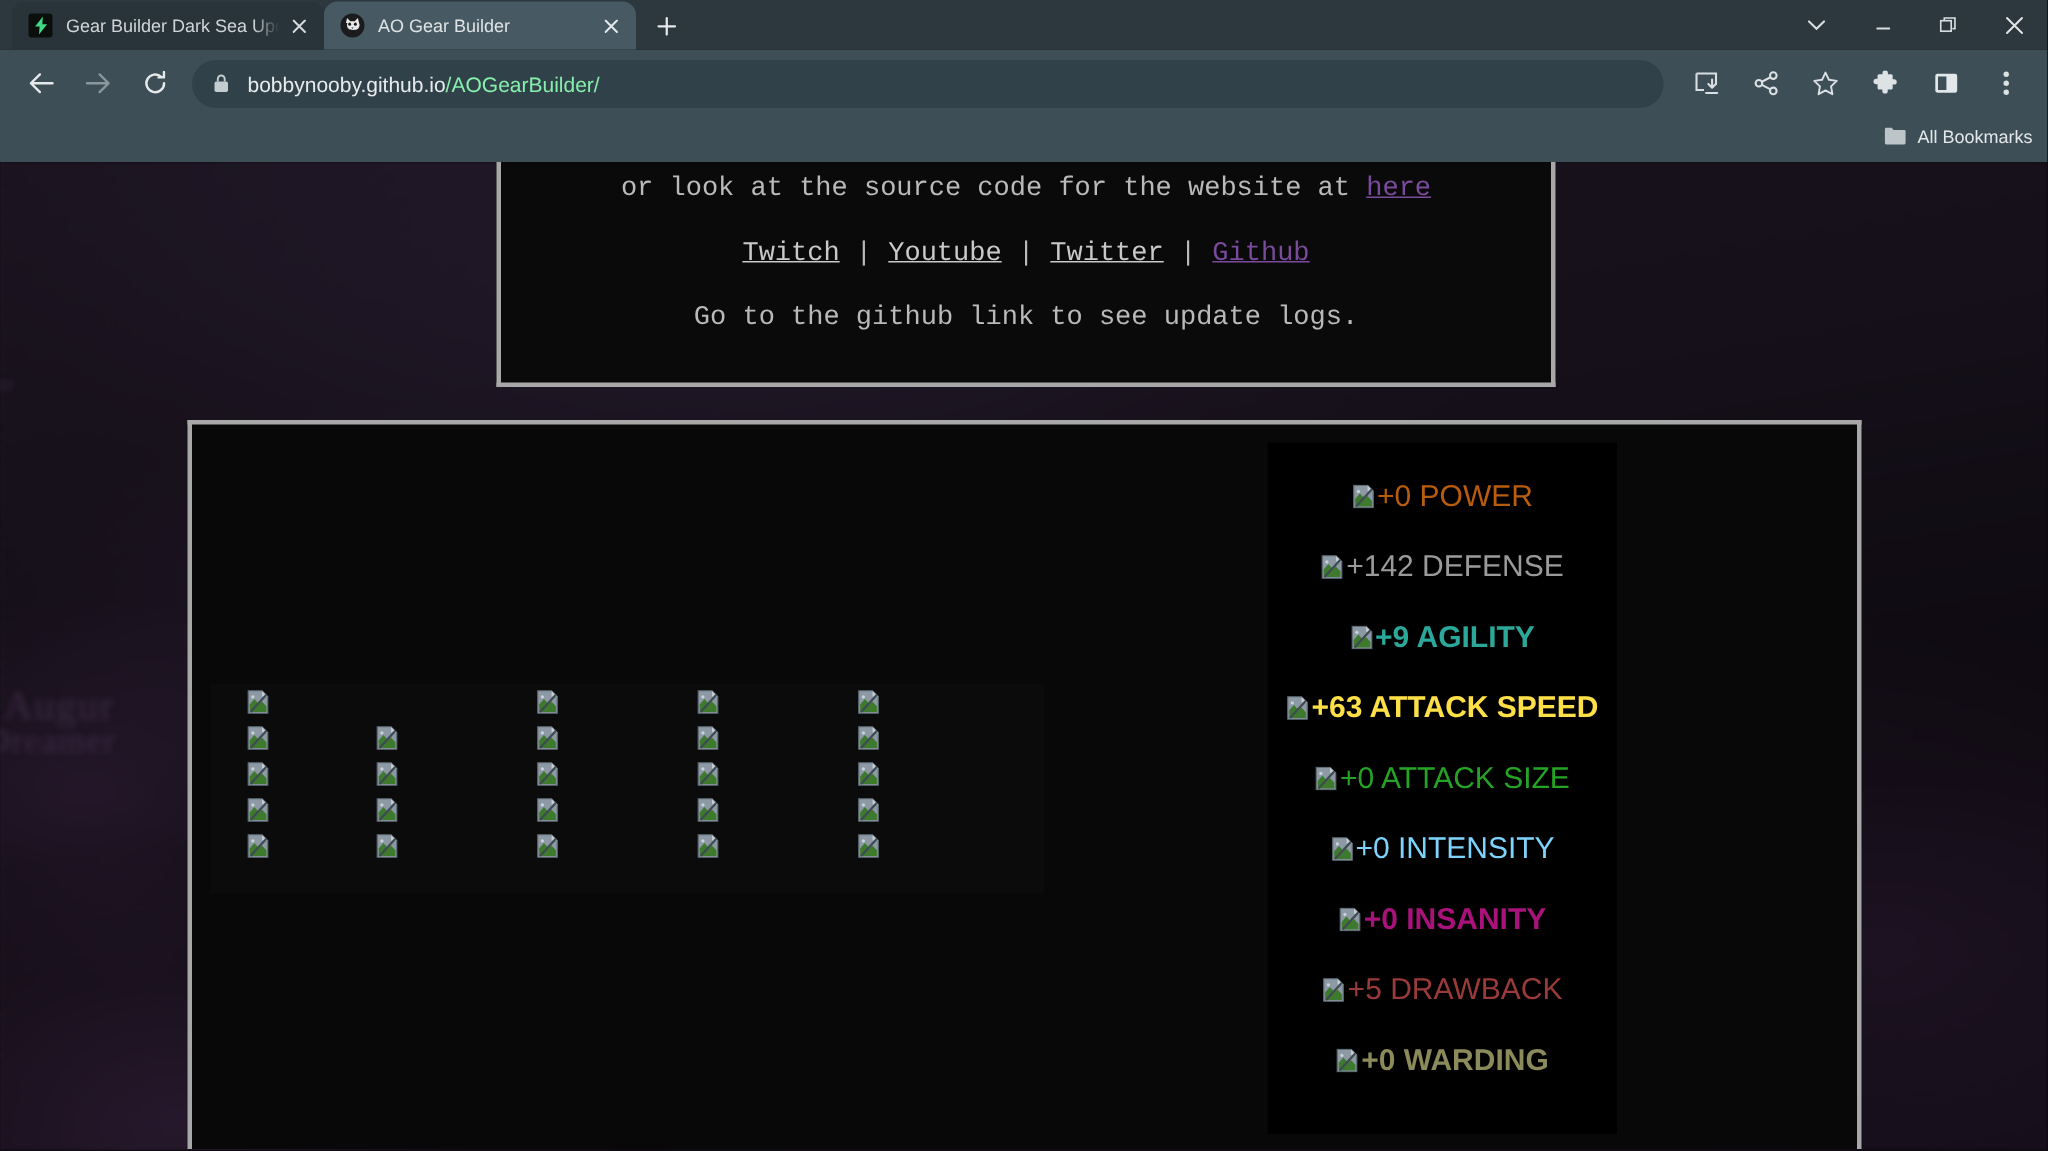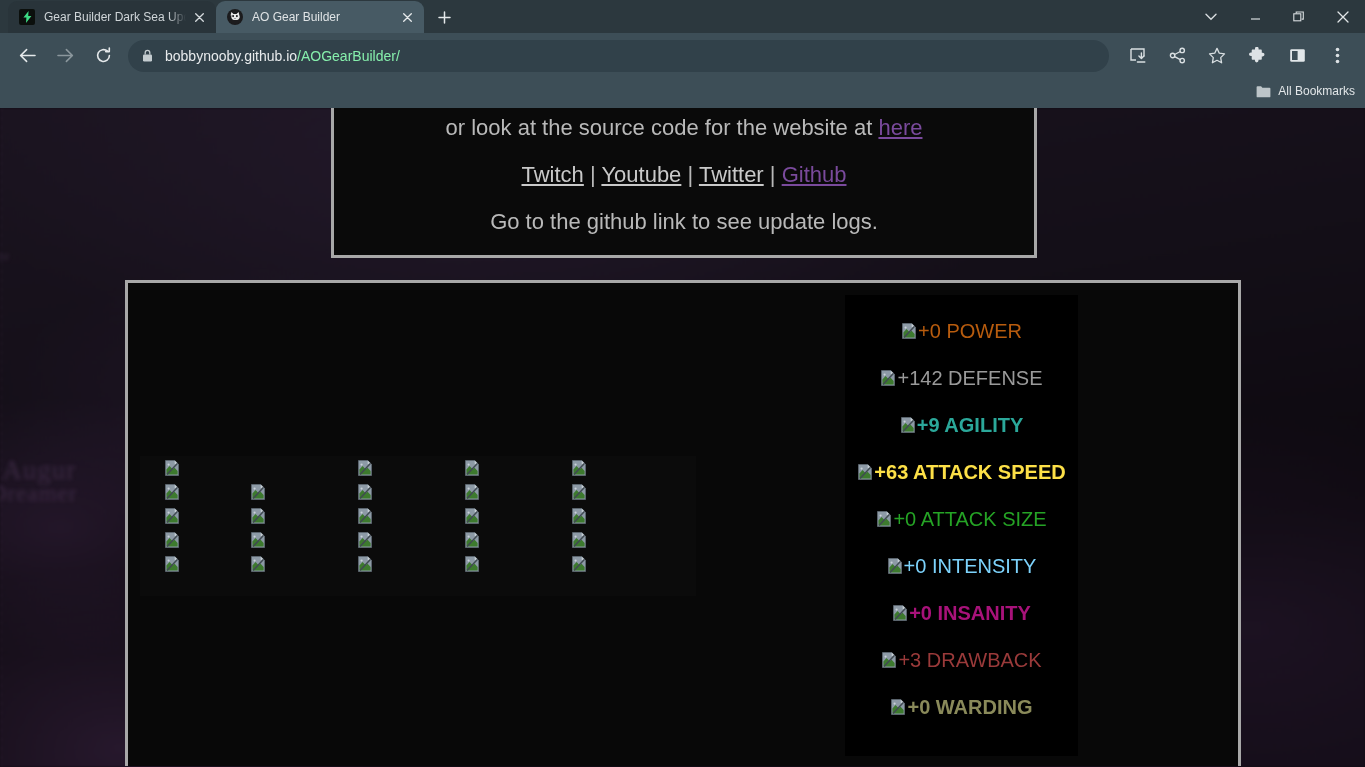--- a/index.html
+++ b/index.html
@@ -136,22 +136,22 @@
   .infopanel {
     position: absolute; left: 331px; top: 108px;
     width: 706px; height: 150px;
     background: #0a0a0a;
     border: 3px solid #a8a8a8;
     border-top: none;
     text-align: center;
     overflow: hidden;
   }
   .infoline {
-    font-family: Liberation Sans, sans-serif;
-    font-size: 22px; color: #b9b9b9;
+    font-family: Liberation Mono, monospace;
+    font-size: 18px; color: #b9b9b9;
     line-height: 1; white-space: nowrap;
   }
   .l1 { margin-top: 9px; }
   .l2 { margin-top: 25px; }
   .l3 { margin-top: 25px; }
   .lnk { color: #c9c9c9; text-decoration: underline; }
   .lnk.visited { color: #7a4a9c; text-decoration: underline; }
   .sep { color: #b9b9b9; }
 
   
@@ -680,21 +680,21 @@
           <span class="stattext bold" style="color: rgb(168, 18, 122);">+0 INSANITY</span>
         </div>
         <div class="statrow">
           <svg class="brokenimg" viewBox="0 0 16 16" width="16" height="16">
             <path d="M1.5 0.5h9.2L14.5 4.3V15.5H1.5z" fill="#8d9aa6" stroke="#5f6b74" stroke-width="0.8"></path>
             <path d="M10.7 0.6v3.7h3.7z" fill="#c6ced4"></path>
             <path d="M2.4 9.6 5.6 6l3 3.3L10.6 7.7l3 3.2v3.7h-11z" fill="#3d7a2e"></path>
             <circle cx="4.6" cy="4.6" r="1.1" fill="#c9d2d8"></circle>
             <path d="M3 14.6 13.6 3.2" stroke="#404a52" stroke-width="1.5"></path>
           </svg>
-          <span class="stattext" style="color: rgb(154, 58, 58);">+3 DRAWBACK</span>
+          <span class="stattext" style="color: rgb(154, 58, 58);">+5 DRAWBACK</span>
         </div>
         <div class="statrow">
           <svg class="brokenimg" viewBox="0 0 16 16" width="16" height="16">
             <path d="M1.5 0.5h9.2L14.5 4.3V15.5H1.5z" fill="#8d9aa6" stroke="#5f6b74" stroke-width="0.8"></path>
             <path d="M10.7 0.6v3.7h3.7z" fill="#c6ced4"></path>
             <path d="M2.4 9.6 5.6 6l3 3.3L10.6 7.7l3 3.2v3.7h-11z" fill="#3d7a2e"></path>
             <circle cx="4.6" cy="4.6" r="1.1" fill="#c9d2d8"></circle>
             <path d="M3 14.6 13.6 3.2" stroke="#404a52" stroke-width="1.5"></path>
           </svg>
           <span class="stattext bold" style="color: rgb(138, 138, 90);">+0 WARDING</span>

